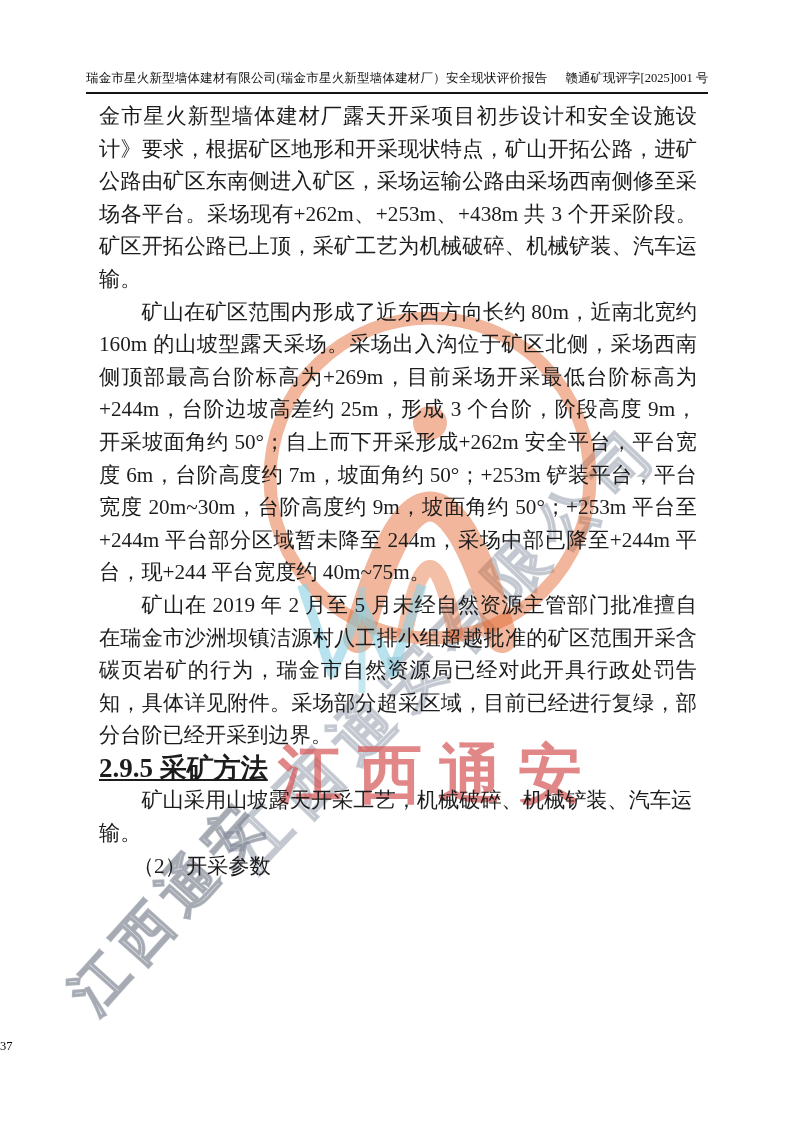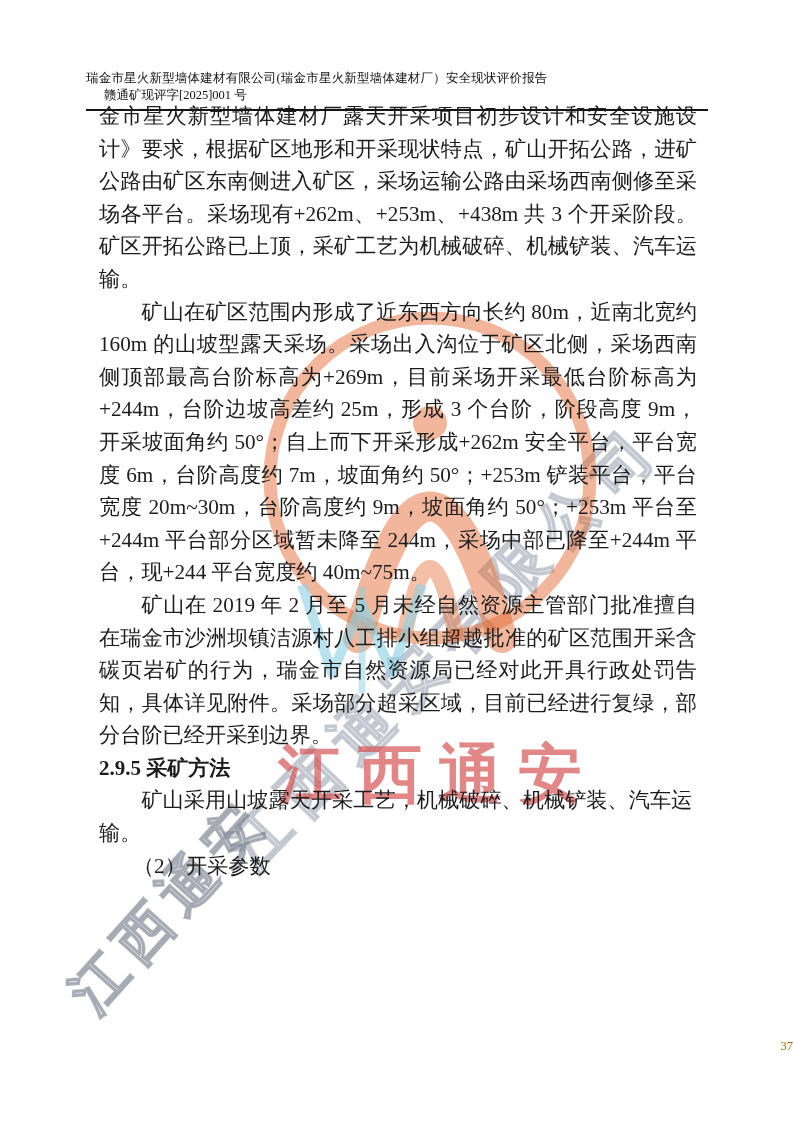--- a/index.html
+++ b/index.html
@@ -13,21 +13,20 @@
   }
   
   .header{
     position:absolute;left:86px;top:70px;width:622px;
     border-bottom:2px solid #141414;
     padding-bottom:5px;
     font-size:12.5px;
     display:flex;justify-content:space-between;
     white-space:nowrap;
     color:#111;
-    flex-direction:column;
   }
   .header .hl{letter-spacing:0.2px;}
   .header .hr{margin-left:18px;}
   
   .wm{position:absolute;z-index:0;pointer-events:none;user-select:none;}
   .wm-diag{
     left:-55px;top:606px;width:1000px;text-align:center;
     transform:rotate(-46deg);
     font-family:"Liberation Sans","DejaVu Sans",sans-serif;
     font-weight:bold;font-size:60px;letter-spacing:14px;
@@ -56,30 +55,30 @@
   
   .content{
     position:absolute;z-index:1;
     left:99px;top:100px;width:598px;
     font-size:21.2px;line-height:32.6px;
     text-align:justify;
   }
   .content p{margin:0;}
   .content p.ind{text-indent:2em;}
   .content h2{
-    margin:0;font-size:21px;line-height:32.6px;
-    font-weight:bold;text-align:left;
+    margin:0;font-size:27px;line-height:32.6px;
+    font-weight:bold;text-align:left;text-decoration:underline;
   }
   .content p.sub-label{text-indent:1.6em;text-align:left;}
   .content p.sub-body{text-indent:2em;text-align:left;}
   
   .pagenum{
     position:absolute;z-index:1;
     left:0;top:1039px;width:100%;
-    text-align:right;font-size:12.5px;color:#a16207;
+    text-align:left;font-size:12.5px;color:#000000;
   }
 </style>
 </head>
 <body>
 
 <div class="wm wm-diag">江西通安有限公司</div>
 <div class="wm wm-corner">江西通安</div>
 
 <div class="wm wm-ring">
   <svg width="350" height="400" viewBox="0 0 350 400">

